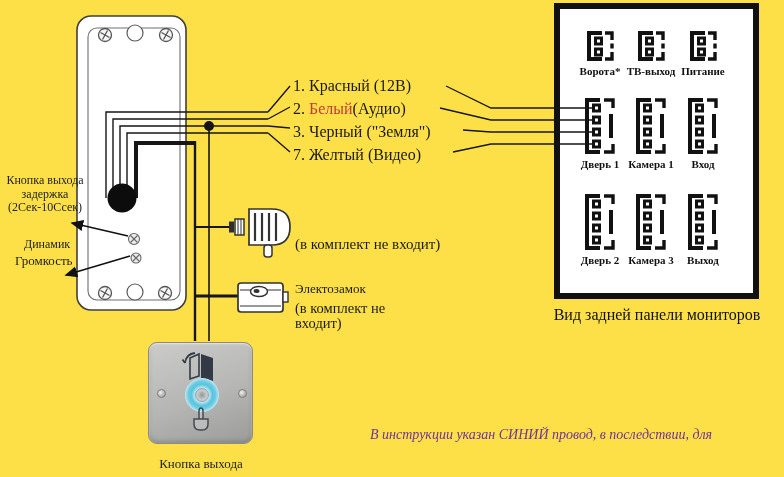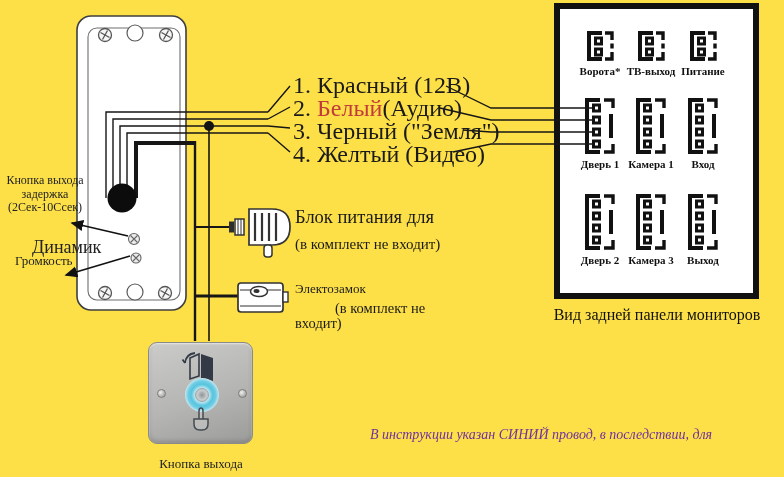--- a/index.html
+++ b/index.html
@@ -3,31 +3,31 @@
 <meta charset="utf-8">
 <style>
   html,body{margin:0;padding:0;background:#fff;}
   .stage{
     position:relative;width:784px;height:477px;background:#fde047;overflow:hidden;
     font-family:Liberation Serif, serif;color:#1a1a1a;
   }
   .abs{position:absolute;}
   
   .lbl-exit-delay{left:0;top:174px;width:90px;text-align:center;font-size:12px;line-height:13.5px;color:#222;}
-  .lbl-speaker{left:24px;top:237px;font-size:18px;color:#222;margin-left:8px;}
+  .lbl-speaker{left:24px;top:237px;font-size:12px;color:#222;}
   .lbl-volume{left:15px;top:253px;font-size:13px;color:#222;}
   
-  .wire-list{left:293px;top:74px;font-size:24px;line-height:23px;white-space:nowrap;}
+  .wire-list{left:293px;top:74px;font-size:16px;line-height:23px;white-space:nowrap;}
   .wire-red{color:#c23b3b;}
   
   .psu-1{left:295px;top:207px;font-size:18.5px;}
   .psu-2{left:295px;top:230px;font-size:18.5px;}
   .psu-note{left:295px;top:236px;font-size:15px;}
   .lock-title{left:295px;top:281px;font-size:13px;}
-  .lock-note1{left:295px;top:300px;font-size:14.5px;margin-left:40px;}
+  .lock-note1{left:295px;top:300px;font-size:14.5px;}
   .lock-note2{left:295px;top:315px;font-size:14.5px;}
   
   .monitor-box{left:554px;top:3px;width:205px;height:296px;border:6px solid #111;
     background:#fff;box-sizing:border-box;z-index:1;}
   .conn-cell{position:absolute;width:60px;text-align:center;}
   .conn-cell svg{display:block;margin:0 auto;}
   .conn-label{margin-top:3px;font-size:11px;font-weight:bold;color:#111;white-space:nowrap;}
   .monitor-caption{left:534px;top:306px;width:246px;text-align:center;font-size:16px;color:#111;}
   
   .footnote{left:370px;top:427px;width:410px;font-size:14px;font-style:italic;color:#7030a0;line-height:16.5px;}
@@ -216,24 +216,23 @@
     <div>задержка</div>
     <div>(2Сек-10Ссек)</div>
   </div>
   <div class="abs txt lbl-speaker">Динамик</div>
   <div class="abs txt lbl-volume">Громкость</div>
 
   <div class="abs txt wire-list">
     <div><span>1. Красный (12В)</span><span class="wire-red"></span><span></span></div>
     <div><span>2. </span><span class="wire-red">Белый</span><span>(Аудио)</span></div>
     <div><span>3. Черный ("Земля")</span><span class="wire-red"></span><span></span></div>
-    <div><span>4. Желтый (Видео)</span><span class="wire-red"></span><span></span></div>
-  </div>
-
-  <div class="abs txt psu-1">Блок питания для</div>
+    <div><span>7. Желтый (Видео)</span><span class="wire-red"></span><span></span></div>
+  </div>
+
   <div class="abs txt psu-note">(в комплект не входит)</div>
   <div class="abs txt lock-title">Электозамок</div>
   <div class="abs txt lock-note1">(в комплект не</div>
   <div class="abs txt lock-note2">входит)</div>
 
   <div class="abs txt monitor-caption">Вид задней панели мониторов</div>
 
   <div class="abs txt footnote">
     <div>В инструкции указан СИНИЙ провод,  в последствии, для</div>
   </div>

